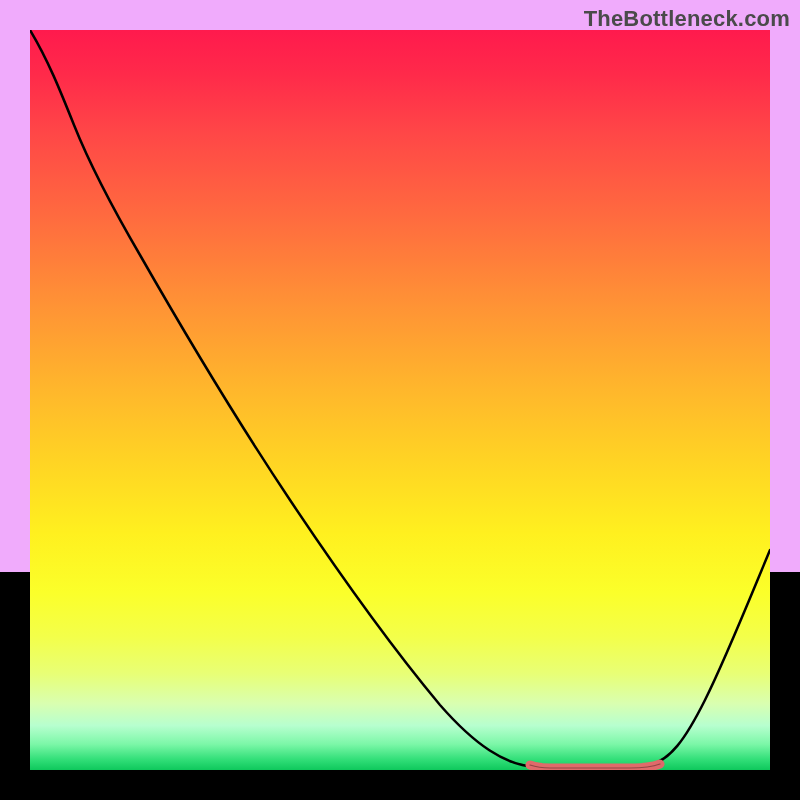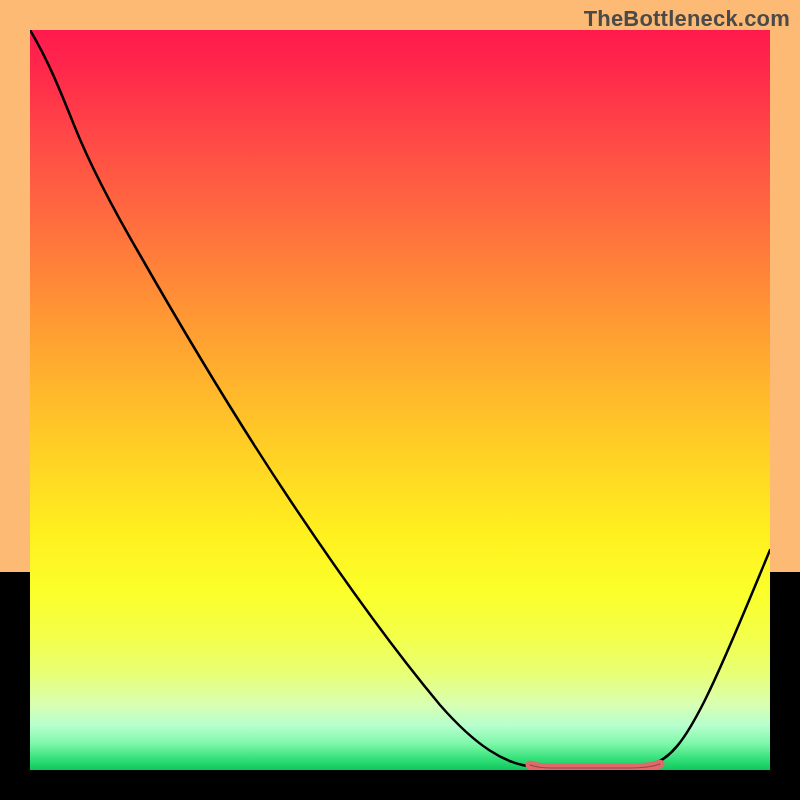--- a/index.html
+++ b/index.html
@@ -8,21 +8,21 @@
     width: 800px;
     height: 800px;
     background: #000;
     overflow: hidden;
     font-family: Arial, Helvetica, sans-serif;
   }
   .frame {
     position: relative;
     width: 800px;
     height: 572px;
-    background: #fdba74;
+    background: #f0abfc;
     text-decoration: underline;
   }
   .watermark {
     position: absolute;
     top: 6px;
     right: 10px;
     color: #4a4a4a;
     font-size: 22px;
     font-weight: 600;
     letter-spacing: 0.2px;

